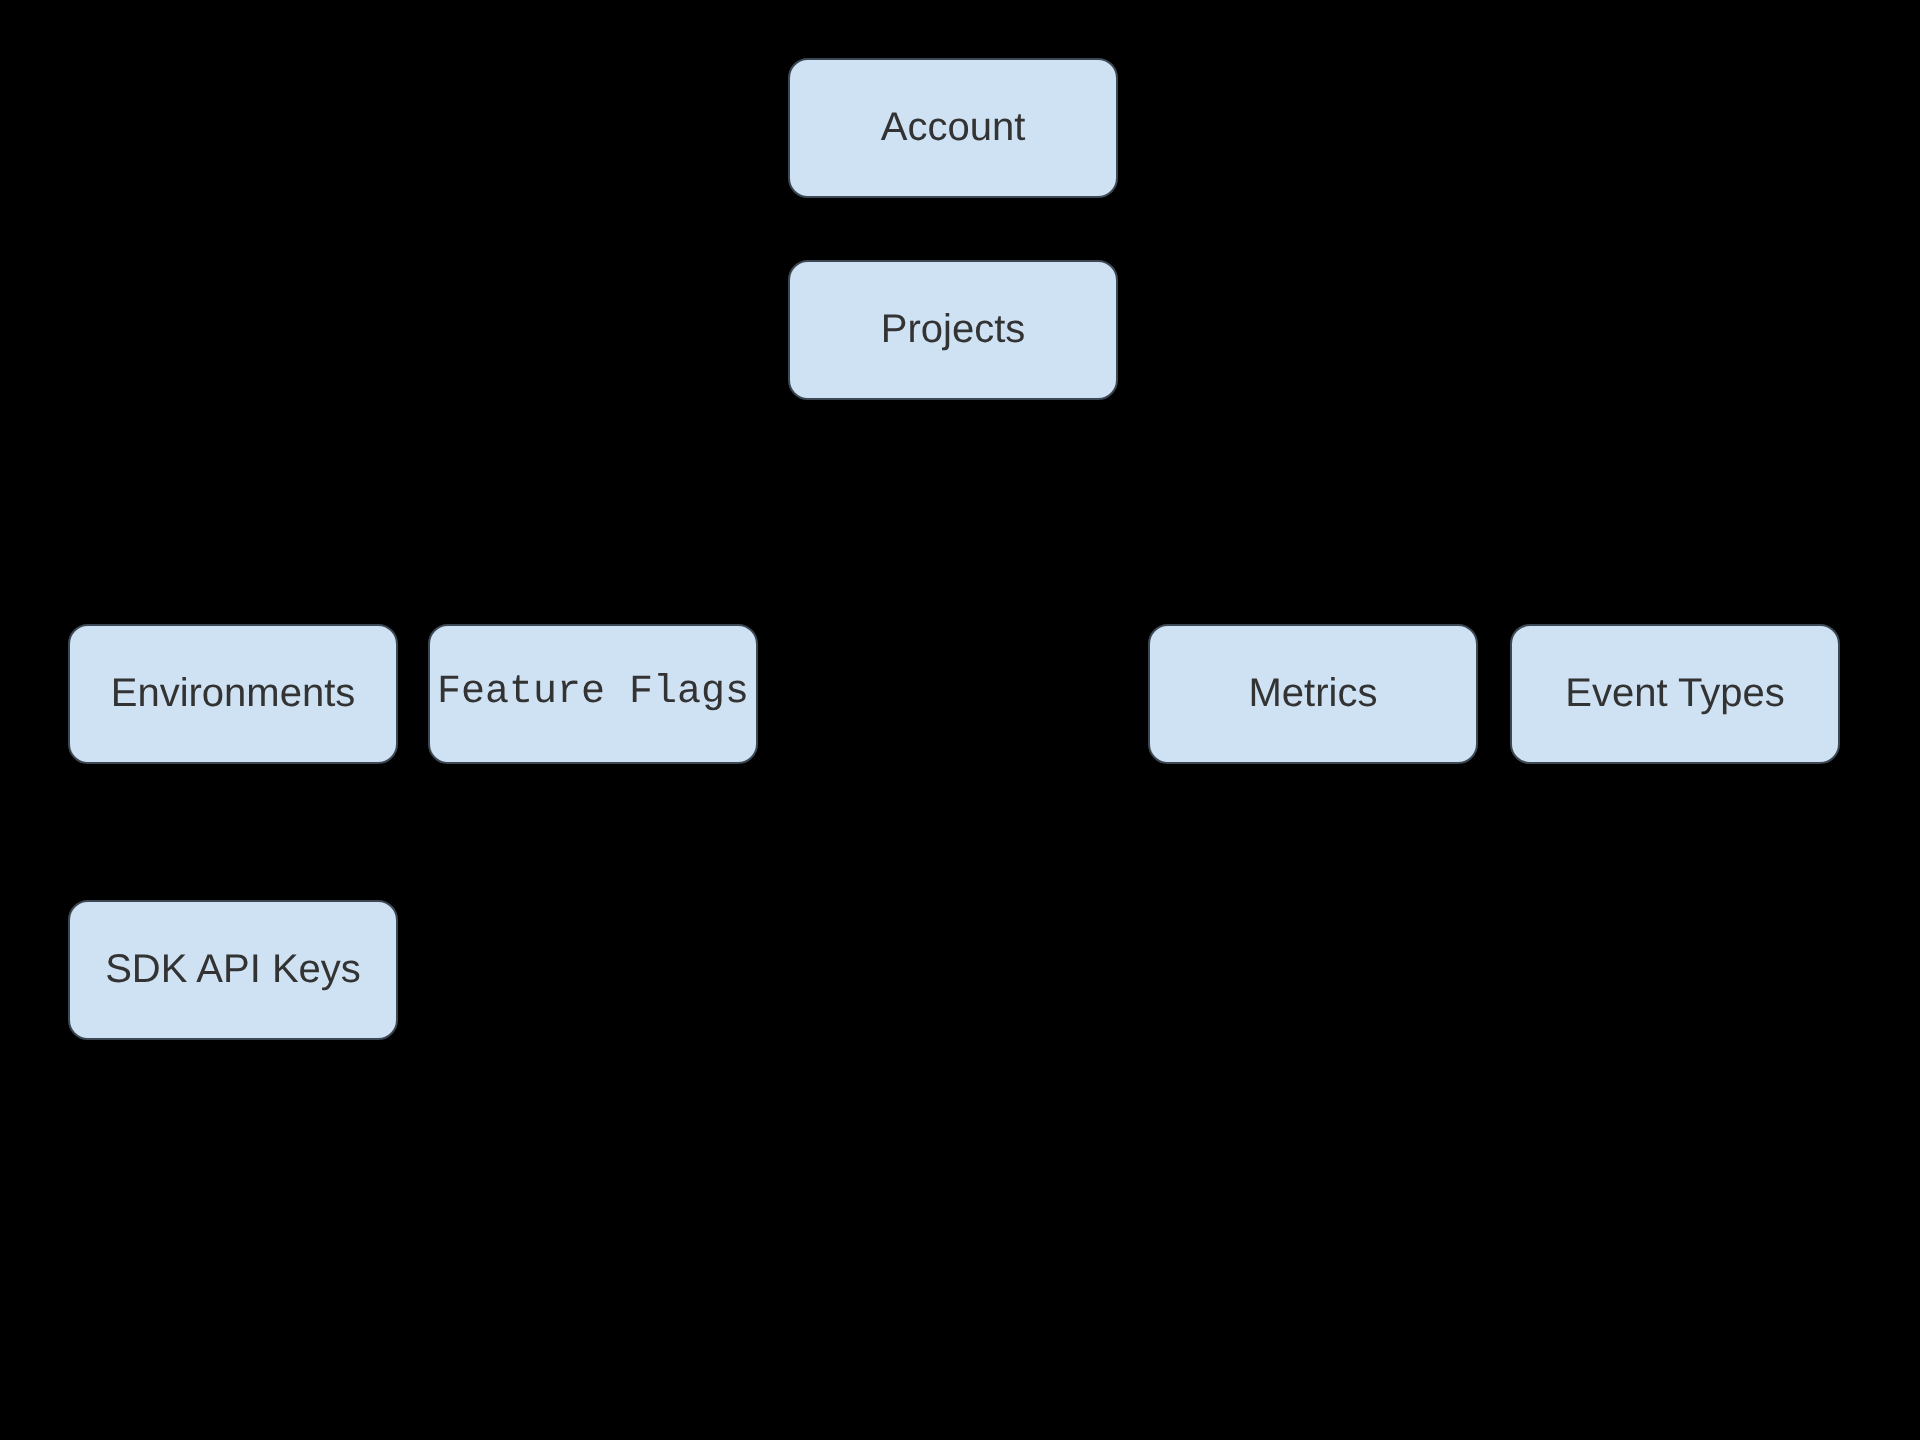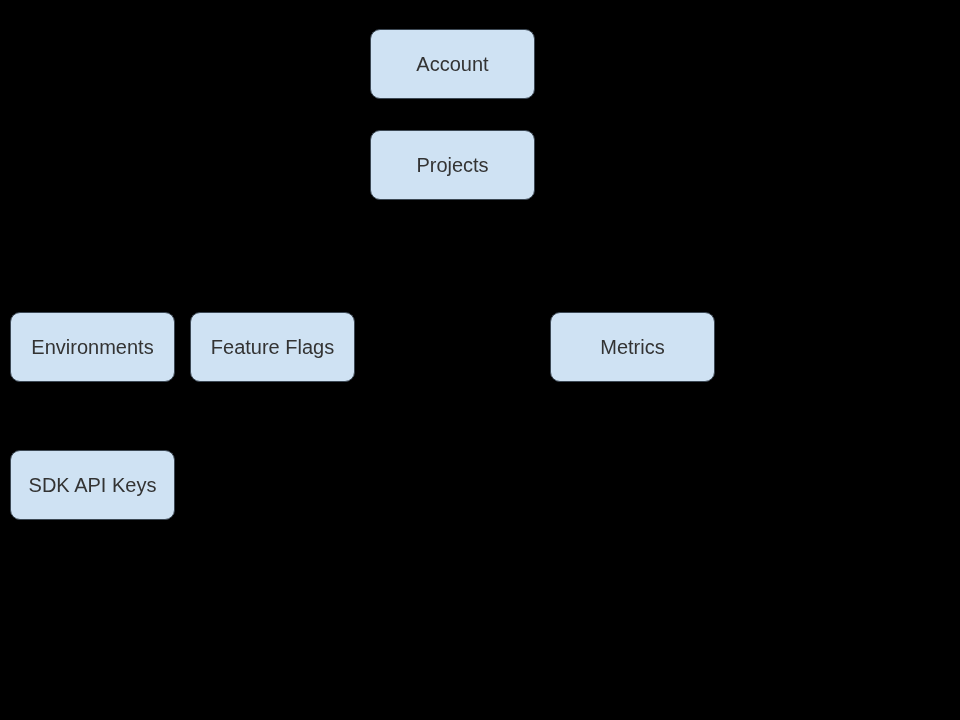--- a/index.html
+++ b/index.html
@@ -10,20 +10,21 @@
     width: 960px;
     height: 720px;
     background: #000000;
     position: relative;
     overflow: hidden;
     font-family: "Liberation Sans", sans-serif;
   }
   .canvas {
     position: absolute;
     inset: 0;
+    margin-left: 24px;
   }
   .node {
     position: absolute;
     width: 165px;
     height: 70px;
     background: #cfe2f3;
     border: 1px solid #3c4854;
     border-radius: 10px;
     box-shadow: 2px 2px 3px rgba(0,0,0,0.6);
     display: flex;
@@ -33,21 +34,21 @@
   }
   .node .label {
     color: #333333;
     font-size: 20px;
     line-height: 1;
     white-space: nowrap;
   }
   #node-account      { left: 370px; top: 29px;  }
   #node-projects     { left: 370px; top: 130px; }
   #node-environments { left: 10px;  top: 312px; }
-  #node-feature-flags{ left: 190px; top: 312px; }
+  #node-feature-flags{ left: 190px; top: 312px; font-family: Liberation Mono, monospace; }
   #node-segments     { left: 369px; top: 312px; }
   #node-metrics      { left: 550px; top: 312px; text-align: center; }
   #node-event-types  { left: 731px; top: 312px; }
   #node-sdk-api-keys { left: 10px;  top: 450px; }
 </style>
 </head>
 <body>
 
 <div class="canvas">
 
@@ -65,18 +66,21 @@
 
   <div class="node" id="node-feature-flags">
     <span class="label">Feature Flags</span>
   </div>
 
 
   <div class="node" id="node-metrics">
     <span class="label">Metrics</span>
   </div>
 
+  <div class="node" id="node-event-types">
+    <span class="label">Event Types</span>
+  </div>
 
   <div class="node" id="node-sdk-api-keys">
     <span class="label">SDK API Keys</span>
   </div>
 
 </div>
 
 </body></html>

